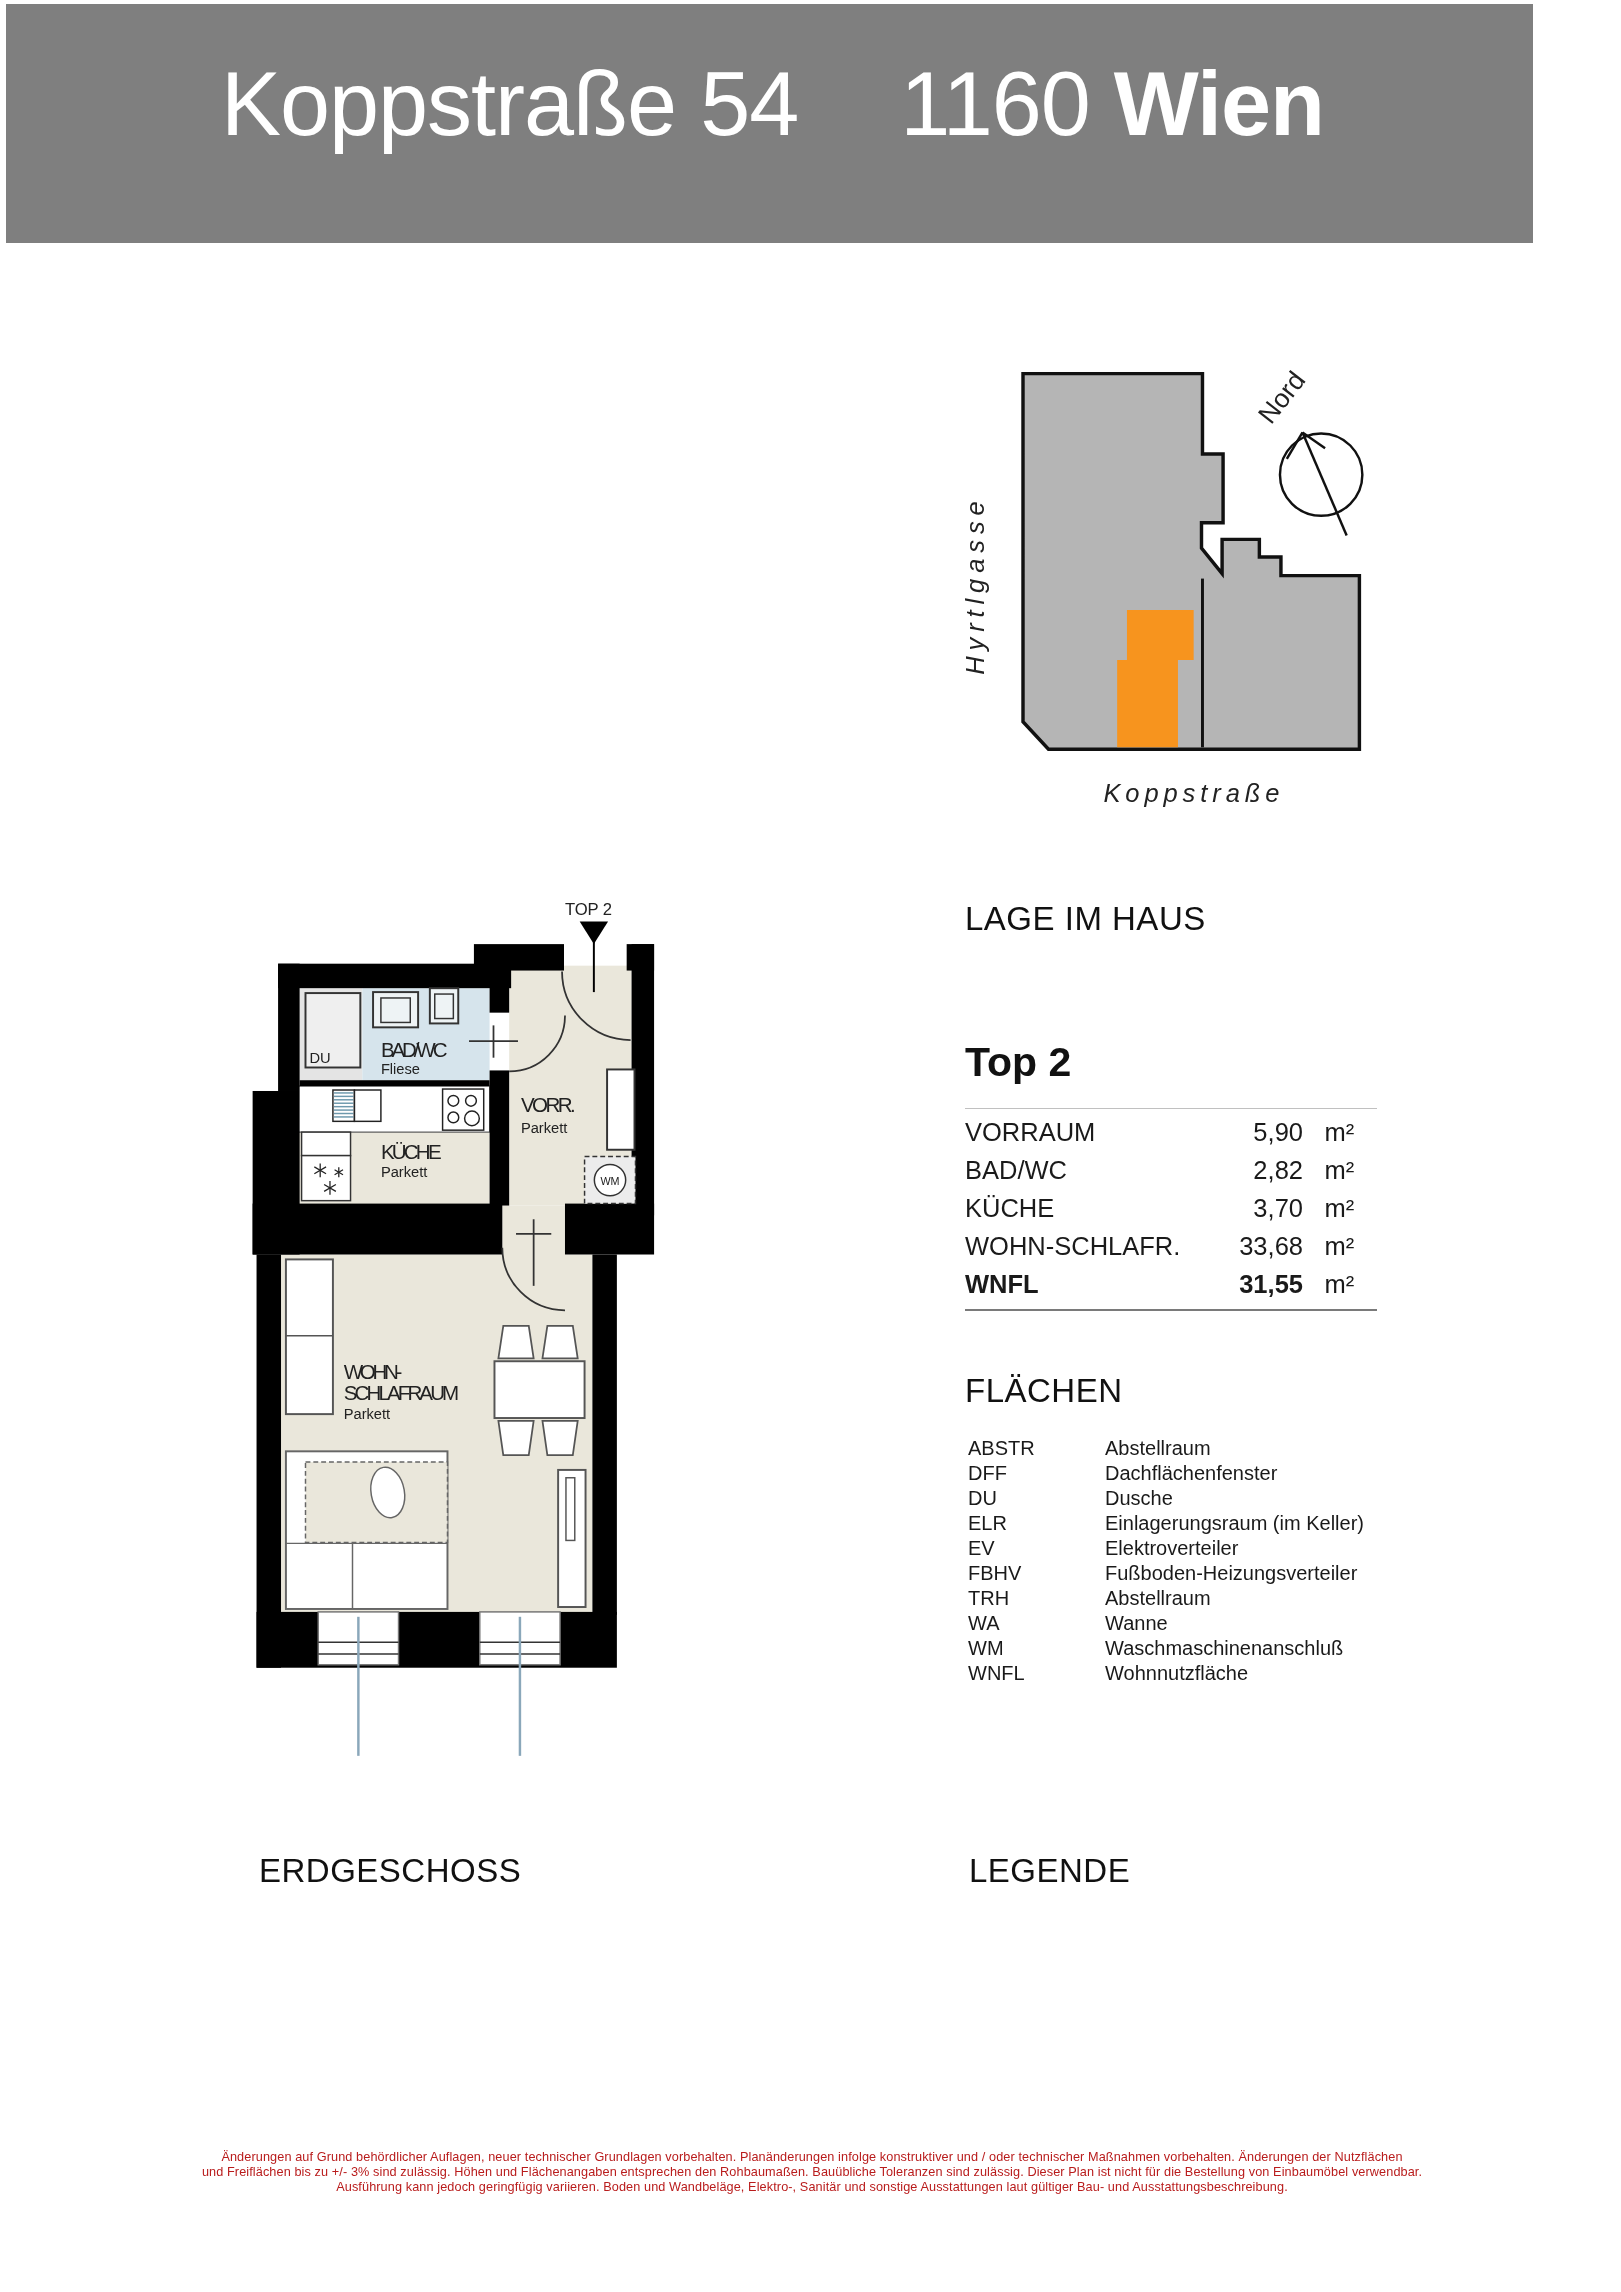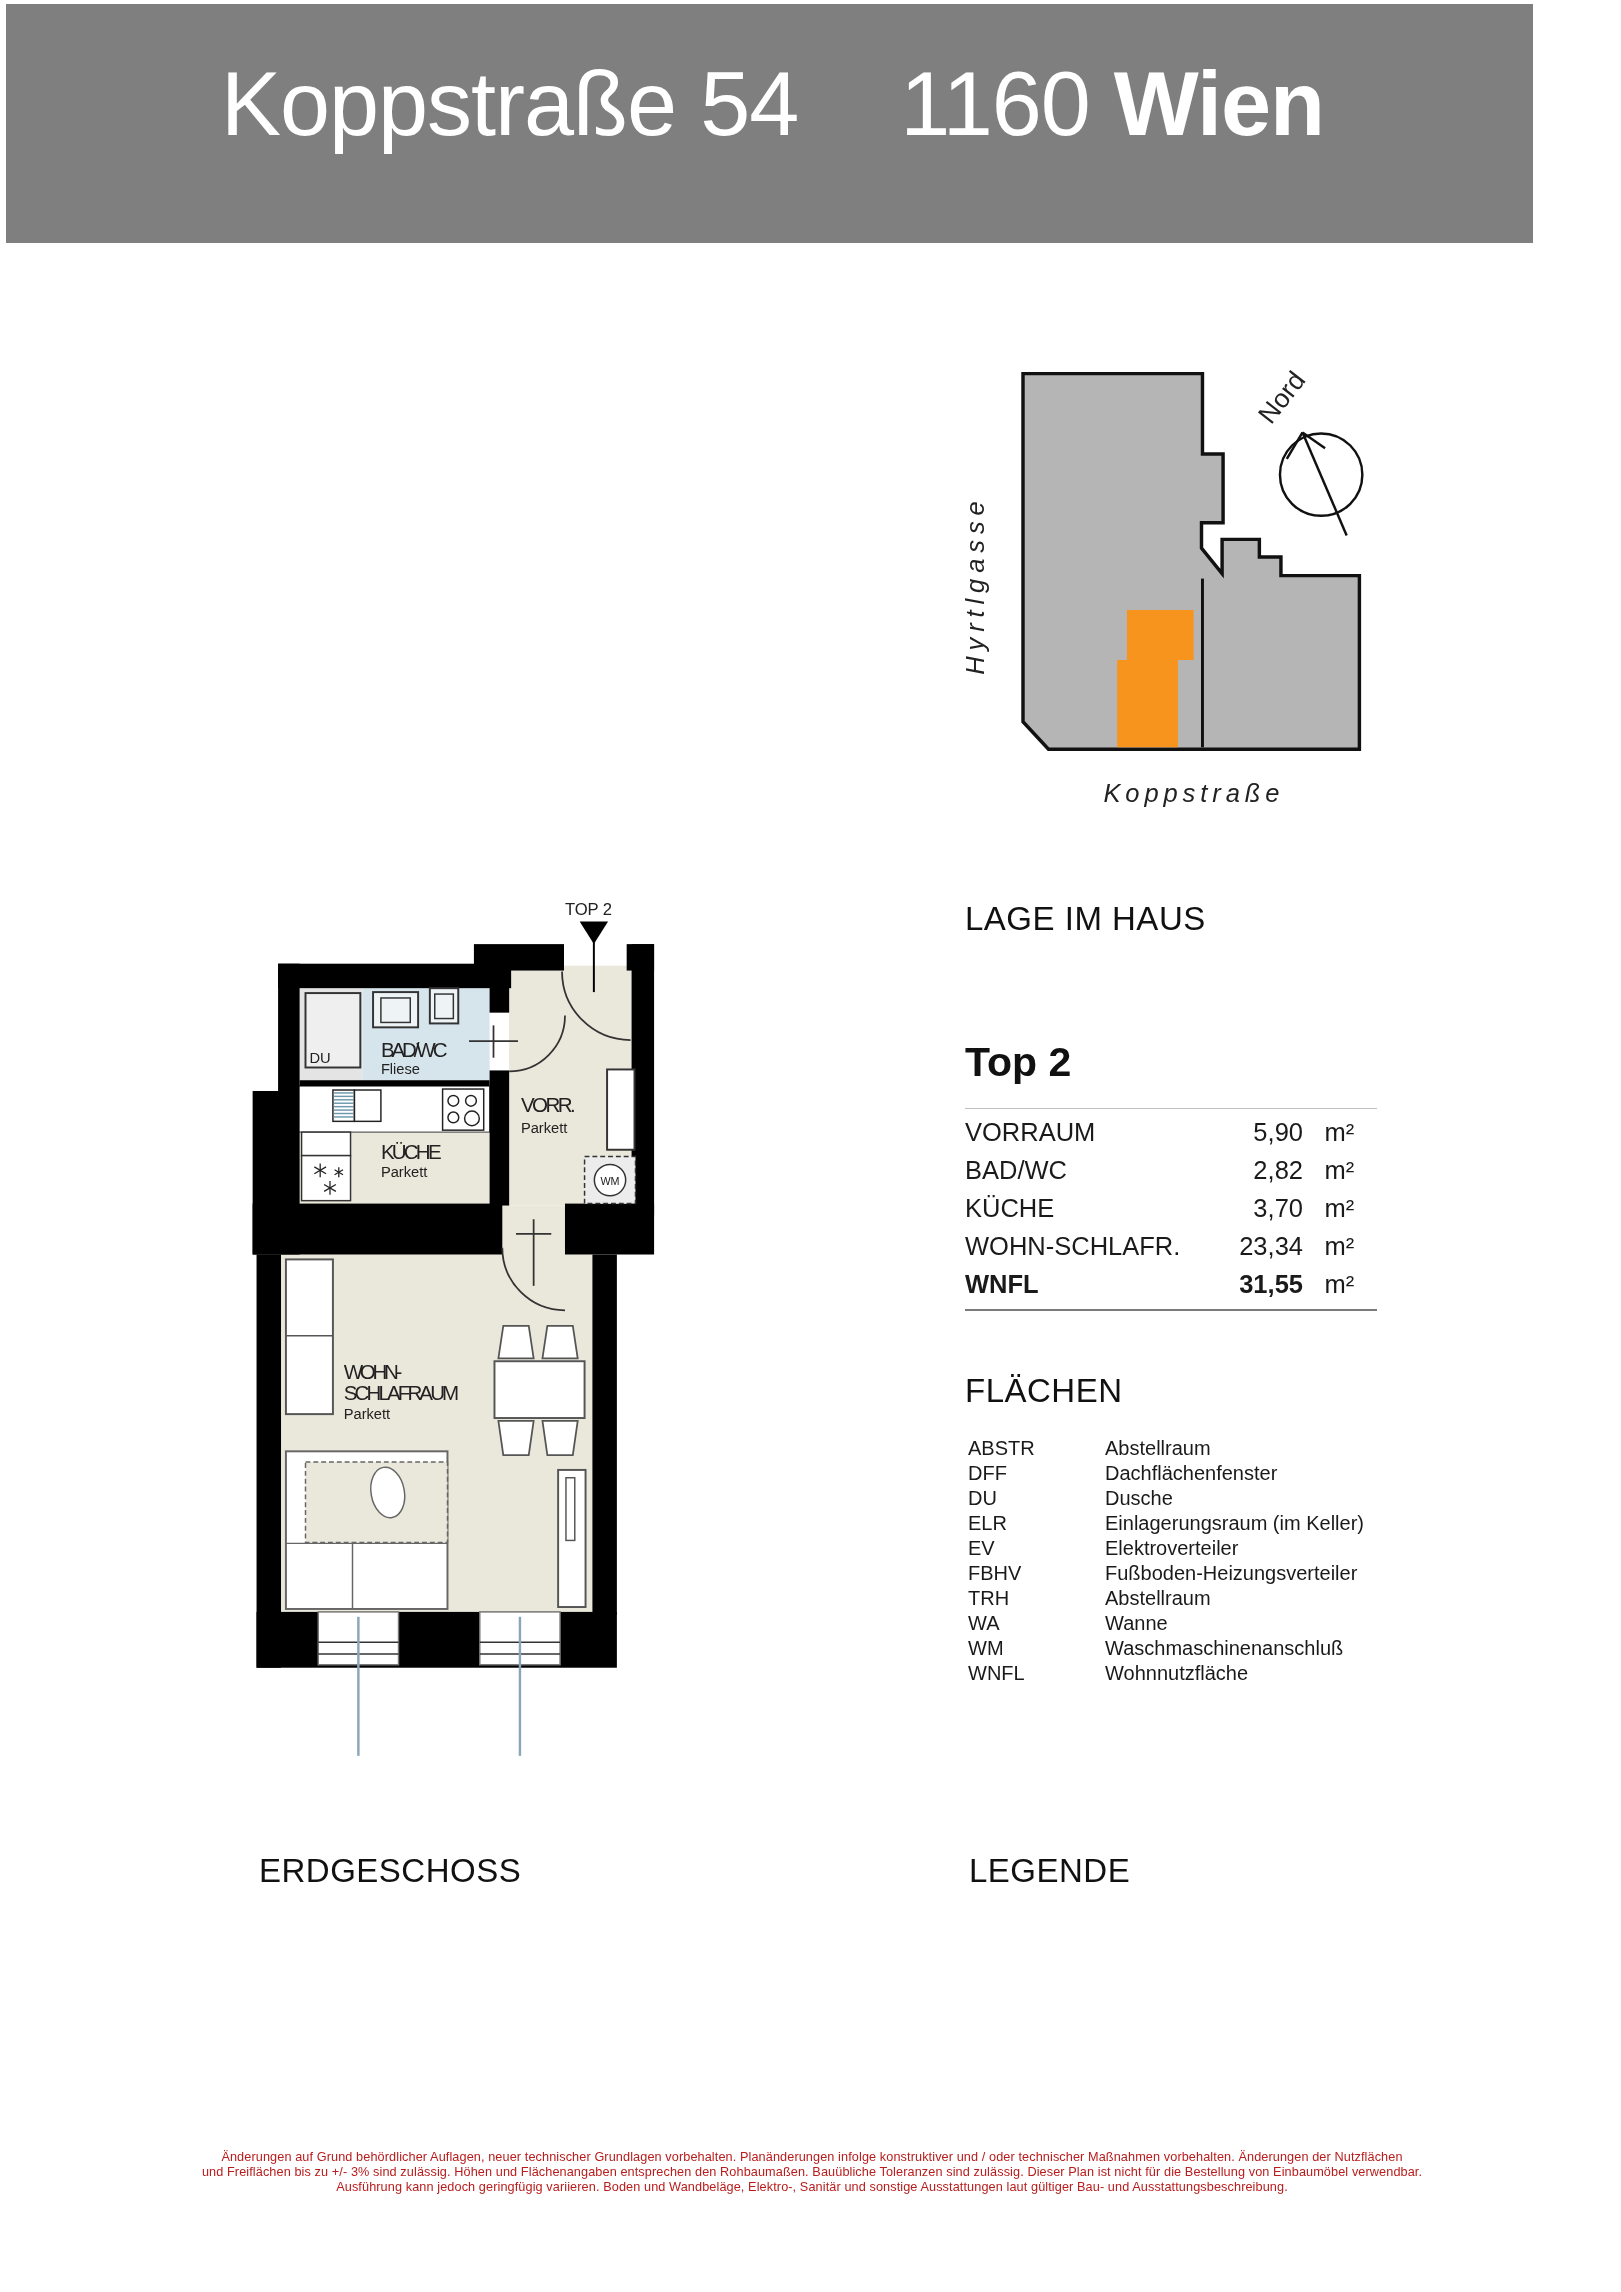--- a/index.html
+++ b/index.html
@@ -76,21 +76,21 @@
       <span class="val">2,82</span>
       <span class="unit">m²</span>
     </div>
     <div class="arow">
       <span class="nm">KÜCHE</span>
       <span class="val">3,70</span>
       <span class="unit">m²</span>
     </div>
     <div class="arow">
       <span class="nm">WOHN-SCHLAFR.</span>
-      <span class="val">23,34</span>
+      <span class="val">33,68</span>
       <span class="unit">m²</span>
     </div>
     <div class="arow bold">
       <span class="nm">WNFL</span>
       <span class="val">31,55</span>
       <span class="unit">m²</span>
     </div>
     <div class="rule-bottom"></div>
   </div>
 

